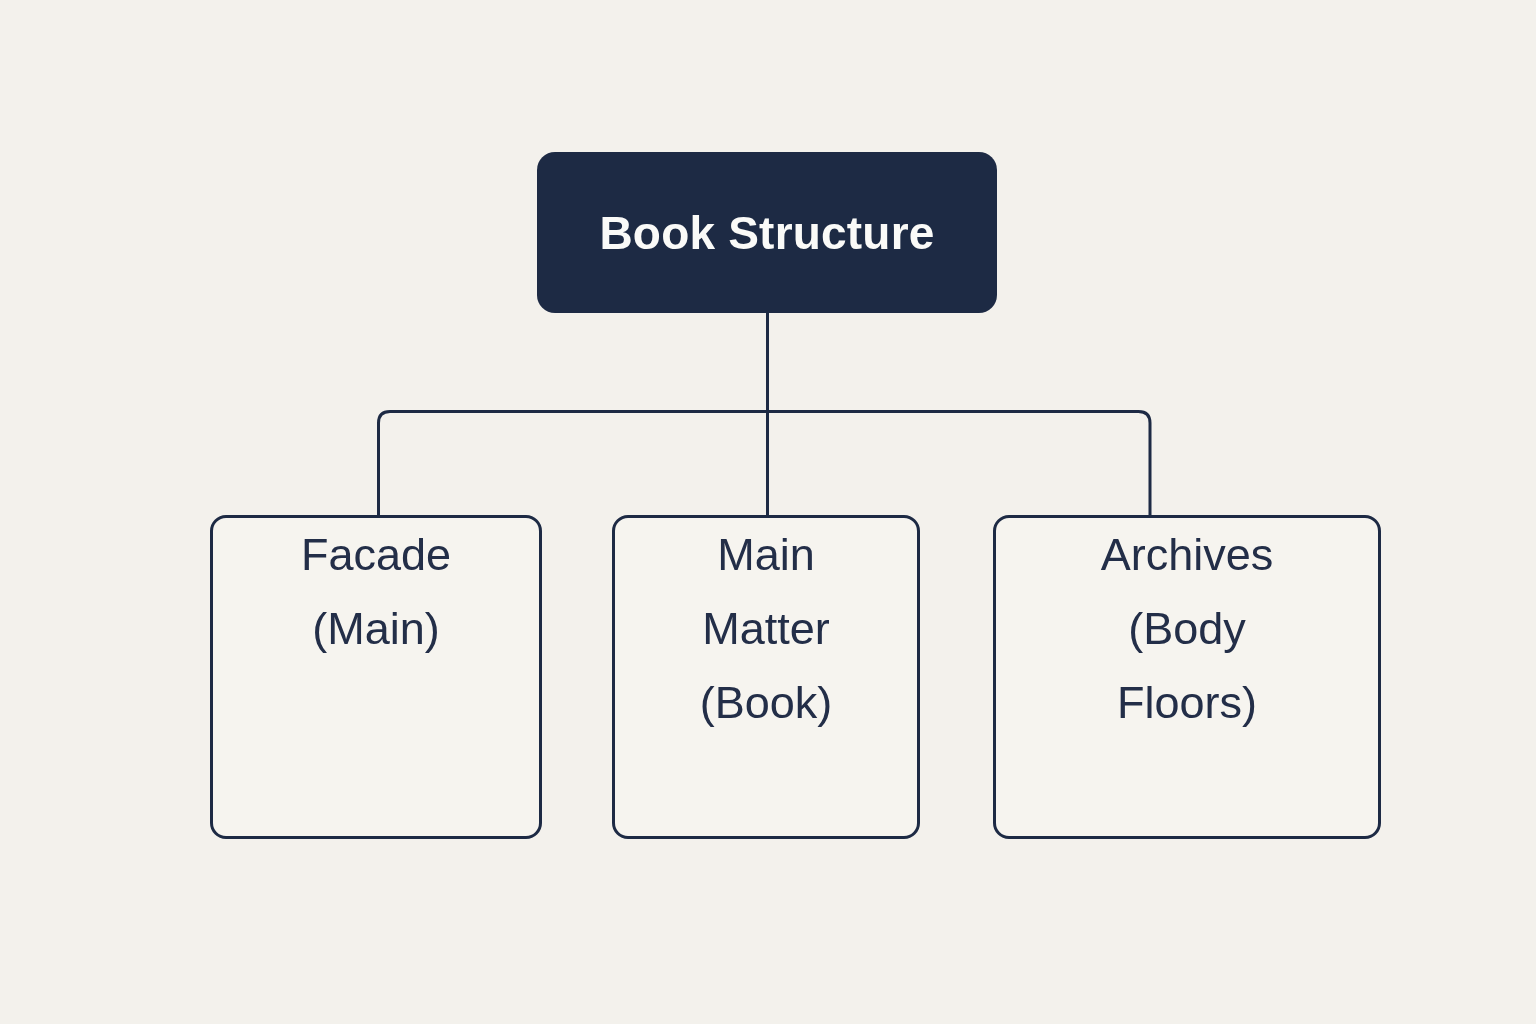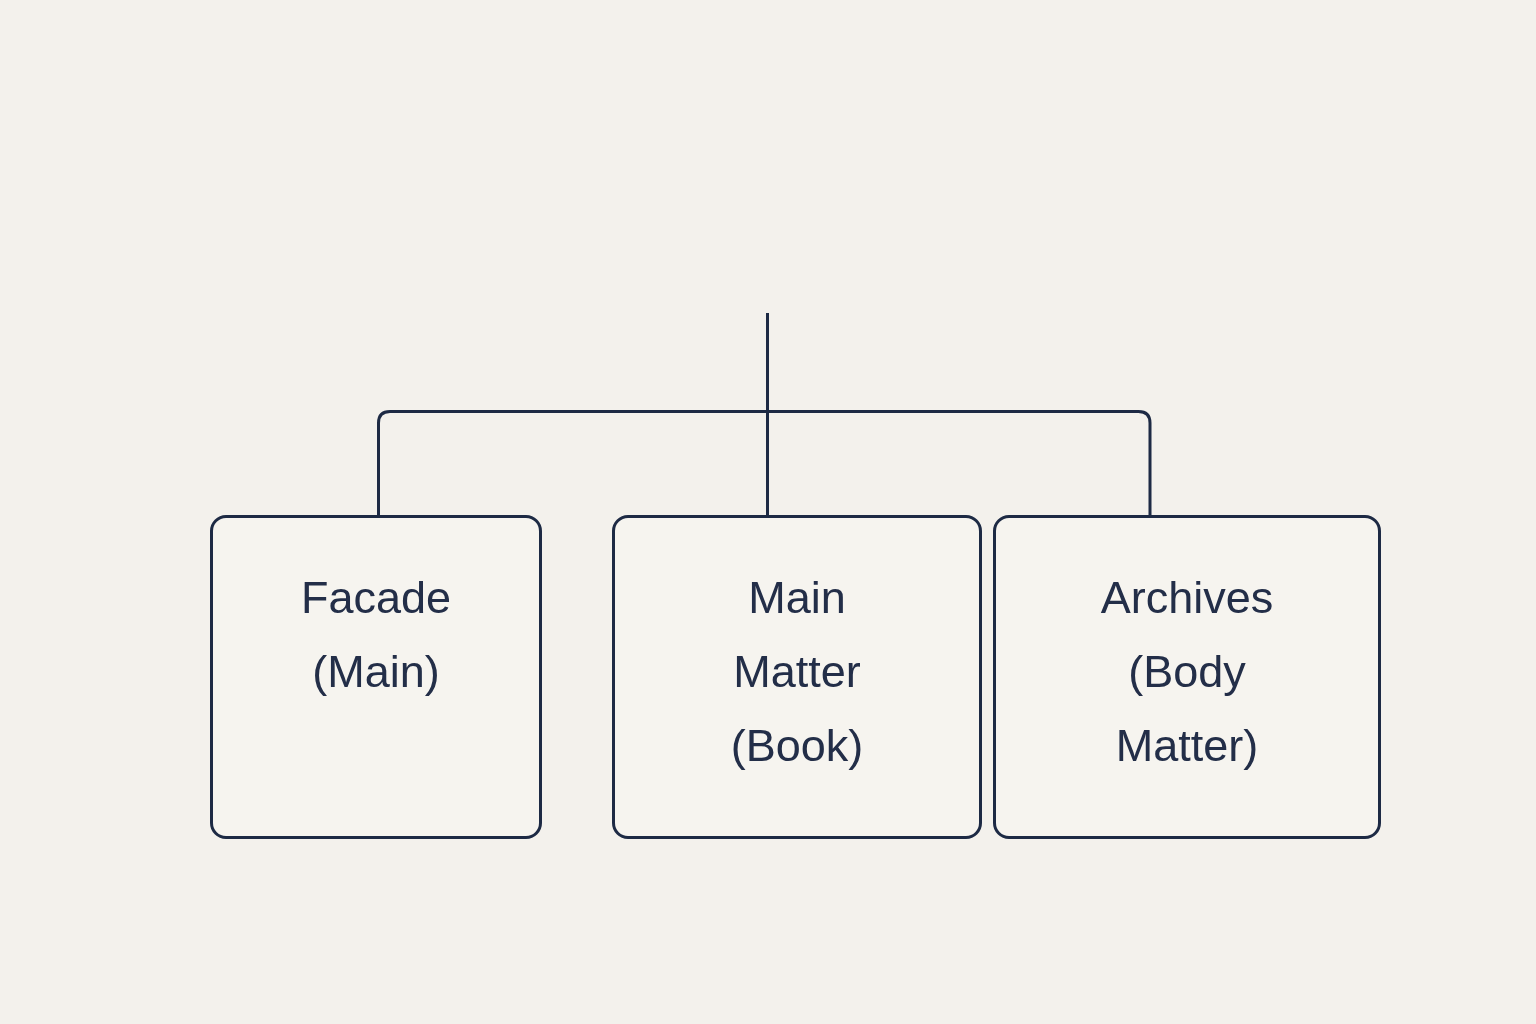--- a/index.html
+++ b/index.html
@@ -46,49 +46,51 @@
     top: 515px;
     height: 324px;
     background: var(--node-fill);
     border: 3px solid var(--navy);
     border-radius: 16px;
     color: var(--child-text);
     font-size: 45px;
     font-weight: 500;
     line-height: 74px;
     text-align: center;
-    padding-top: 43px;
   }
   .child-node .line { display: block; }
   #node-facade    { left: 210px;  width: 332px; }
-  #node-main      { left: 612px;  width: 370px; }
+  #node-main      { left: 612px;  width: 308px; }
   #node-archives  { left: 993px;  width: 388px; }
 </style>
 </head>
 <body>
 
 <div class="canvas">
 
   <svg class="connectors" viewBox="0 0 1536 1024" xmlns="http://www.w3.org/2000/svg" aria-hidden="true">
     <path d="M767.5 313 V 515
              M378.5 515 V 423 Q 378.5 411.5 390 411.5
              H 1138.5 Q 1150 411.5 1150 423 V 515" fill="none" stroke="currentColor" stroke-width="3"></path>
   </svg>
 
+  <div class="root-node">
+    <span>Book Structure</span>
+  </div>
 
   <div class="child-node" id="node-facade">
     <span class="line">Facade</span>
     <span class="line">(Main)</span>
   </div>
 
   <div class="child-node" id="node-main">
     <span class="line">Main</span>
     <span class="line">Matter</span>
     <span class="line">(Book)</span>
   </div>
 
   <div class="child-node" id="node-archives">
     <span class="line">Archives</span>
     <span class="line">(Body</span>
-    <span class="line">Matter)</span>
+    <span class="line">Floors)</span>
   </div>
 
 </div>
 
 </body></html>

